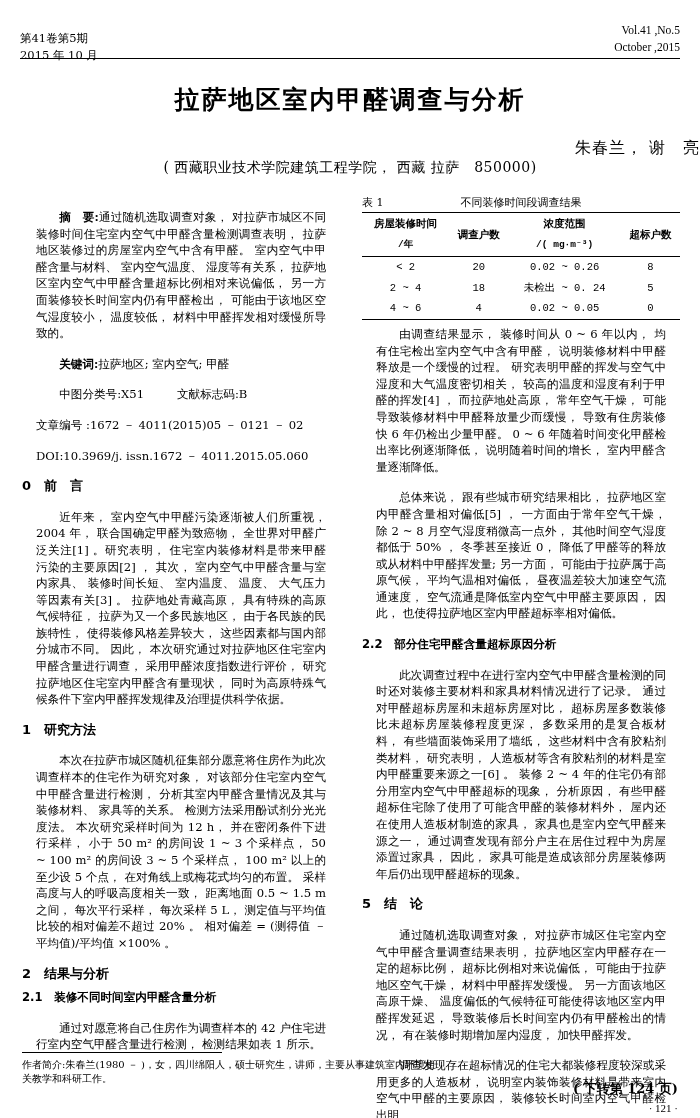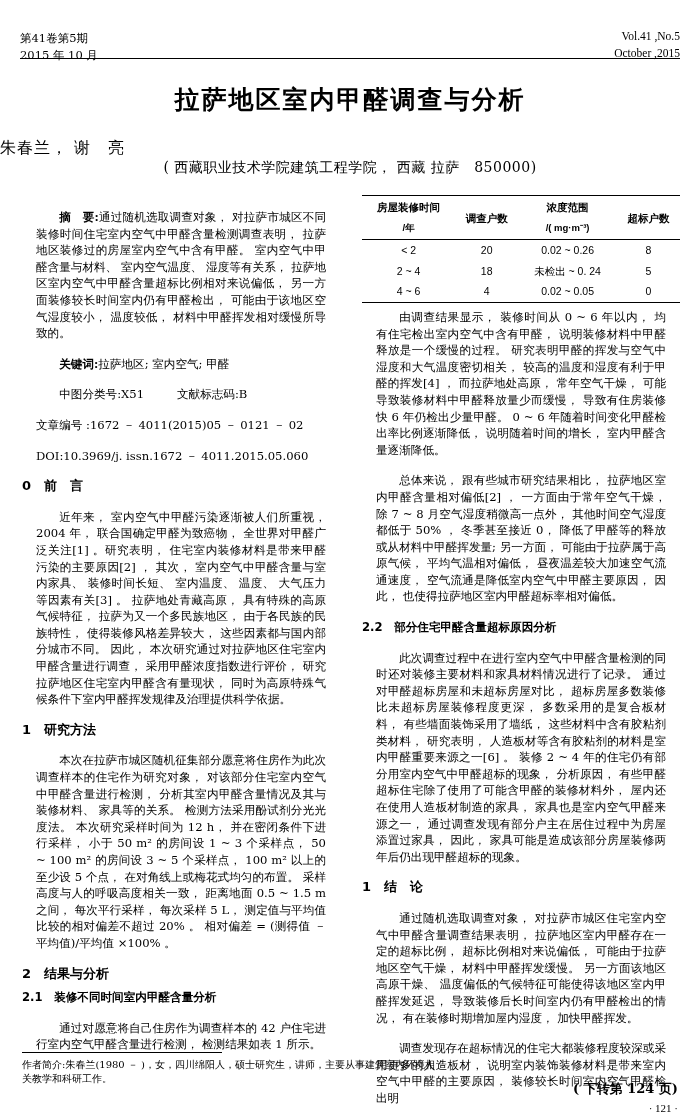--- a/index.html
+++ b/index.html
@@ -8,50 +8,50 @@
     background:#ffffff;
     font-family:"DejaVu Serif", serif;
     color:#000;
     position:relative;
   }
   .page { position:relative; width:700px; height:1118px; padding:0; box-sizing:border-box; }
 
   
   .masthead { position:relative; height:46px; margin:10px 20px 0 20px; }
   .mh-left { position:absolute; left:0; top:20px; font-size:11.5px; line-height:17px; font-family:"DejaVu Serif", serif; }
-  .mh-right { position:absolute; right:0; top:18px; text-align:right; font-size:11.5px; line-height:17px; font-family:"Liberation Serif", serif; }
+  .mh-right { position:absolute; right:0; top:12px; text-align:right; font-size:11.5px; line-height:17px; font-family:"Liberation Serif", serif; }
   .mh-center { position:absolute; left:50%; transform:translateX(-50%); top:-2px; text-align:center; }
   .mh-logo { font-size:21px; letter-spacing:2px; font-family:"DejaVu Serif", serif; font-weight:bold; }
   .mh-en { font-size:11px; font-style:italic; font-family:"Liberation Serif", serif; margin-top:3px; }
   .rule { border-top:1.6px solid #000; margin:2px 20px 0 20px; }
 
   
   .title { text-align:center; font-size:25px; font-weight:bold; letter-spacing:2px; margin:24px 0 0 0; font-family:"DejaVu Sans", sans-serif; }
-  .authors { text-align:left; font-size:16px; margin-top:22px; letter-spacing:1px; font-family:"DejaVu Sans", sans-serif;}
+  .authors { text-align:right; font-size:16px; margin-top:22px; letter-spacing:1px; font-family:"DejaVu Sans", sans-serif;}
   .affil { text-align:center; font-size:14px; margin-top:0; letter-spacing:0.5px; }
 
   
   .cols { position:relative; margin:18px 22px 0 22px; height:860px; }
   .col { position:absolute; top:0; width:318px; font-size:11.6px; line-height:16.6px; text-align:justify; }
   .col-l { left:0; }
   .col-r { left:340px; }
 
   p { margin:14px; text-indent:2em; }
   .kw { margin-top:2px; text-indent:2em; }
   .sec { font-weight:bold; font-size:13px; margin:9px 0 4px 0; font-family:"DejaVu Sans", sans-serif; }
   .subsec { font-weight:bold; font-size:11.6px; margin:7px 0 2px 0; font-family:"DejaVu Sans", sans-serif; }
   .abs-label { font-weight:bold; }
   .meta { margin-top:1px; text-indent:0; }
   .meta-ind { margin-top:1px; text-indent:2em; }
 
   
   .tbl-cap { font-size:11px; margin-bottom:3px; position:relative; height:14px;}
   .tbl-cap .no { position:absolute; left:0; top:0; }
   .tbl-cap .tt { position:absolute; left:0; right:0; text-align:center; }
-  table.res { border-collapse:collapse; width:100%; font-size:10.5px; font-family:Liberation Sans, sans-serif; }
+  table.res { border-collapse:collapse; width:100%; font-size:10.5px; font-family:Liberation Mono, monospace; }
   table.res th, table.res td { text-align:center; padding:2px 1px; }
   table.res thead tr.top th { border-top:1.3px solid #000; }
   table.res thead tr.bot th { border-bottom:0.9px solid #000; padding-bottom:3px;}
   table.res thead tr.top th { padding-top:3px; }
   table.res tbody tr:last-child td { border-bottom:1.3px solid #000; }
   .u2 { font-size:9.5px; }
 
   
   .footnote { position:absolute; left:22px; top:1048px; width:420px; font-size:10px; line-height:14px; }
   .footrule { position:absolute; left:22px; top:1042px; width:200px; border-top:1px solid #000; }
@@ -105,20 +105,24 @@
       <div class="sec">1　研究方法</div>
       <p>本次在拉萨市城区随机征集部分愿意将住房作为此次调查样本的住宅作为研究对象， 对该部分住宅室内空气中甲醛含量进行检测， 分析其室内甲醛含量情况及其与装修材料、 家具等的关系。 检测方法采用酚试剂分光光度法。 本次研究采样时间为 12 h， 并在密闭条件下进行采样， 小于 50 m² 的房间设 1 ~ 3 个采样点， 50 ~ 100 m² 的房间设 3 ~ 5 个采样点， 100 m² 以上的至少设 5 个点， 在对角线上或梅花式均匀的布置。 采样高度与人的呼吸高度相关一致， 距离地面 0.5 ~ 1.5 m 之间， 每次平行采样， 每次采样 5 L， 测定值与平均值比较的相对偏差不超过 20% 。 相对偏差 = (测得值 － 平均值)/平均值 ×100% 。</p>
 
       <div class="sec">2　结果与分析</div>
       <div class="subsec">2.1　装修不同时间室内甲醛含量分析</div>
       <p>通过对愿意将自己住房作为调查样本的 42 户住宅进行室内空气甲醛含量进行检测， 检测结果如表 1 所示。</p>
     </div>
 
     <div class="col col-r">
 
+      <div class="tbl-cap">
+        <span class="no">表 1</span>
+        <span class="tt">不同装修时间段调查结果</span>
+      </div>
 
       <table class="res">
         <thead>
           <tr class="top">
             <th>房屋装修时间</th>
             <th rowspan="2" style="vertical-align:middle;border-bottom:0.9px solid #000;">调查户数</th>
             <th>浓度范围</th>
             <th rowspan="2" style="vertical-align:middle;border-bottom:0.9px solid #000;">超标户数</th>
           </tr>
           <tr class="bot">
@@ -142,26 +146,26 @@
           <tr>
             <td>4 ~ 6</td>
             <td>4</td>
             <td>0.02 ~ 0.05</td>
             <td>0</td>
           </tr>
         </tbody>
       </table>
 
       <p style="margin-top:6px;">由调查结果显示， 装修时间从 0 ~ 6 年以内， 均有住宅检出室内空气中含有甲醛， 说明装修材料中甲醛释放是一个缓慢的过程。 研究表明甲醛的挥发与空气中湿度和大气温度密切相关， 较高的温度和湿度有利于甲醛的挥发[4] ， 而拉萨地处高原， 常年空气干燥， 可能导致装修材料中甲醛释放量少而缓慢， 导致有住房装修快 6 年仍检出少量甲醛。 0 ~ 6 年随着时间变化甲醛检出率比例逐渐降低， 说明随着时间的增长， 室内甲醛含量逐渐降低。</p>
-      <p>总体来说， 跟有些城市研究结果相比， 拉萨地区室内甲醛含量相对偏低[2] ， 一方面由于常年空气干燥， 除 7 ~ 8 月空气湿度稍微高一点外， 其他时间空气湿度都低于 50% ， 冬季甚至接近 0， 降低了甲醛等的释放或从材料中甲醛挥发量; 另一方面， 可能由于拉萨属于高原气候， 平均气温相对偏低， 昼夜温差较大加速空气流通速度， 空气流通是降低室内空气中甲醛主要原因， 因此， 也使得拉萨地区室内甲醛超标率相对偏低。</p>
+      <p>总体来说， 跟有些城市研究结果相比， 拉萨地区室内甲醛含量相对偏低[5] ， 一方面由于常年空气干燥， 除 2 ~ 8 月空气湿度稍微高一点外， 其他时间空气湿度都低于 50% ， 冬季甚至接近 0， 降低了甲醛等的释放或从材料中甲醛挥发量; 另一方面， 可能由于拉萨属于高原气候， 平均气温相对偏低， 昼夜温差较大加速空气流通速度， 空气流通是降低室内空气中甲醛主要原因， 因此， 也使得拉萨地区室内甲醛超标率相对偏低。</p>
 
       <div class="subsec">2.2　部分住宅甲醛含量超标原因分析</div>
       <p>此次调查过程中在进行室内空气中甲醛含量检测的同时还对装修主要材料和家具材料情况进行了记录。 通过对甲醛超标房屋和未超标房屋对比， 超标房屋多数装修比未超标房屋装修程度更深， 多数采用的是复合板材料， 有些墙面装饰采用了墙纸， 这些材料中含有胶粘剂类材料， 研究表明， 人造板材等含有胶粘剂的材料是室内甲醛重要来源之一[6] 。 装修 2 ~ 4 年的住宅仍有部分用室内空气中甲醛超标的现象， 分析原因， 有些甲醛超标住宅除了使用了可能含甲醛的装修材料外， 屋内还在使用人造板材制造的家具， 家具也是室内空气甲醛来源之一， 通过调查发现有部分户主在居住过程中为房屋添置过家具， 因此， 家具可能是造成该部分房屋装修两年后仍出现甲醛超标的现象。</p>
 
-      <div class="sec">1　结　论</div>
+      <div class="sec">5　结　论</div>
       <p>通过随机选取调查对象， 对拉萨市城区住宅室内空气中甲醛含量调查结果表明， 拉萨地区室内甲醛存在一定的超标比例， 超标比例相对来说偏低， 可能由于拉萨地区空气干燥， 材料中甲醛挥发缓慢。 另一方面该地区高原干燥、 温度偏低的气候特征可能使得该地区室内甲醛挥发延迟， 导致装修后长时间室内仍有甲醛检出的情况， 有在装修时期增加屋内湿度， 加快甲醛挥发。</p>
       <p>调查发现存在超标情况的住宅大都装修程度较深或采用更多的人造板材， 说明室内装饰装修材料是带来室内空气中甲醛的主要原因， 装修较长时间室内空气甲醛检出明</p>
     </div>
   </div>
 
   <div class="footrule"></div>
   <div class="footnote">
     <span>作者简介:</span><span>朱春兰(1980 － )，女，四川绵阳人，硕士研究生，讲师，主要从事建筑室内环境相关教学和科研工作。</span>
   </div>
   <div class="contpage">( 下转第 124 页)</div>

